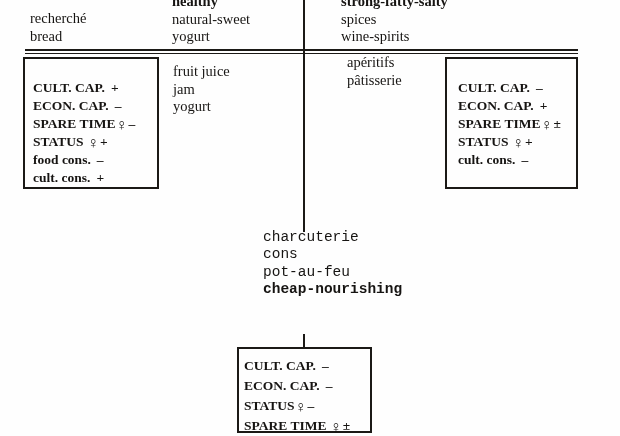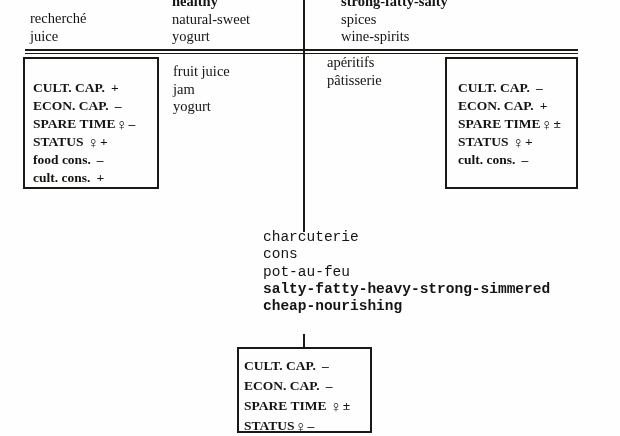--- a/index.html
+++ b/index.html
@@ -55,51 +55,50 @@
 <body>
 
 <div class="frame">
 
   <div class="vline vline-top"></div>
   <div class="vline vline-stub"></div>
   <div class="hrule"></div>
 
   <div class="txt" style="left:18px; top:10px;margin-left:12px;">
     <div class="ln">recherché</div>
-    <div class="ln">juice</div>
+    <div class="ln">bread</div>
   </div>
 
   <div class="txt" style="left:172px; top:-7px;">
     <div class="ln bold">healthy</div>
     <div class="ln">natural-sweet</div>
     <div class="ln">yogurt</div>
   </div>
 
   <div class="txt" style="left:341px; top:-7px;">
     <div class="ln bold">strong-fatty-salty</div>
     <div class="ln">spices</div>
     <div class="ln">wine-spirits</div>
   </div>
 
   <div class="txt" style="left:173px; top:63px;">
     <div class="ln">fruit juice</div>
     <div class="ln">jam</div>
     <div class="ln">yogurt</div>
   </div>
 
-  <div class="txt" style="left:327px; top:54px;">
+  <div class="txt" style="left:347px; top:54px;">
     <div class="ln">apéritifs</div>
     <div class="ln">pâtisserie</div>
   </div>
 
   <div class="txt lower" style="left:263px; top:229px;font-family:Liberation Mono, monospace;">
     <div class="ln">charcuterie</div>
     <div class="ln">cons</div>
     <div class="ln">pot-au-feu</div>
-    <div class="ln bold">salty-fatty-heavy-strong-simmered</div>
     <div class="ln bold">cheap-nourishing</div>
   </div>
 
   <div class="box box-left">
     <div class="row"><span class="lbl">CULT. CAP.</span><span class="sym"></span><span class="sign">+</span></div>
     <div class="row"><span class="lbl">ECON. CAP.</span><span class="sym"></span><span class="sign">–</span></div>
     <div class="row"><span class="lbl">SPARE TIME</span><span class="sym">♀</span><span class="sign">–</span></div>
     <div class="row"><span class="lbl">STATUS </span><span class="sym">♀</span><span class="sign">+</span></div>
     <div class="row"><span class="lbl">food cons.</span><span class="sym"></span><span class="sign">–</span></div>
     <div class="row"><span class="lbl">cult. cons.</span><span class="sym"></span><span class="sign">+</span></div>
@@ -109,17 +108,17 @@
     <div class="row"><span class="lbl">CULT. CAP.</span><span class="sym"></span><span class="sign">–</span></div>
     <div class="row"><span class="lbl">ECON. CAP.</span><span class="sym"></span><span class="sign">+</span></div>
     <div class="row"><span class="lbl">SPARE TIME</span><span class="sym">♀</span><span class="sign">±</span></div>
     <div class="row"><span class="lbl">STATUS </span><span class="sym">♀</span><span class="sign">+</span></div>
     <div class="row"><span class="lbl">cult. cons.</span><span class="sym"></span><span class="sign">–</span></div>
   </div>
 
   <div class="box box-bottom">
     <div class="row"><span class="lbl">CULT. CAP.</span><span class="sym"></span><span class="sign">–</span></div>
     <div class="row"><span class="lbl">ECON. CAP.</span><span class="sym"></span><span class="sign">–</span></div>
+    <div class="row"><span class="lbl">STATUS</span><span class="sym">♀</span><span class="sign">–</span></div>
     <div class="row"><span class="lbl">SPARE TIME </span><span class="sym">♀</span><span class="sign">±</span></div>
-    <div class="row"><span class="lbl">STATUS</span><span class="sym">♀</span><span class="sign">–</span></div>
   </div>
 
 </div>
 
 </body></html>

